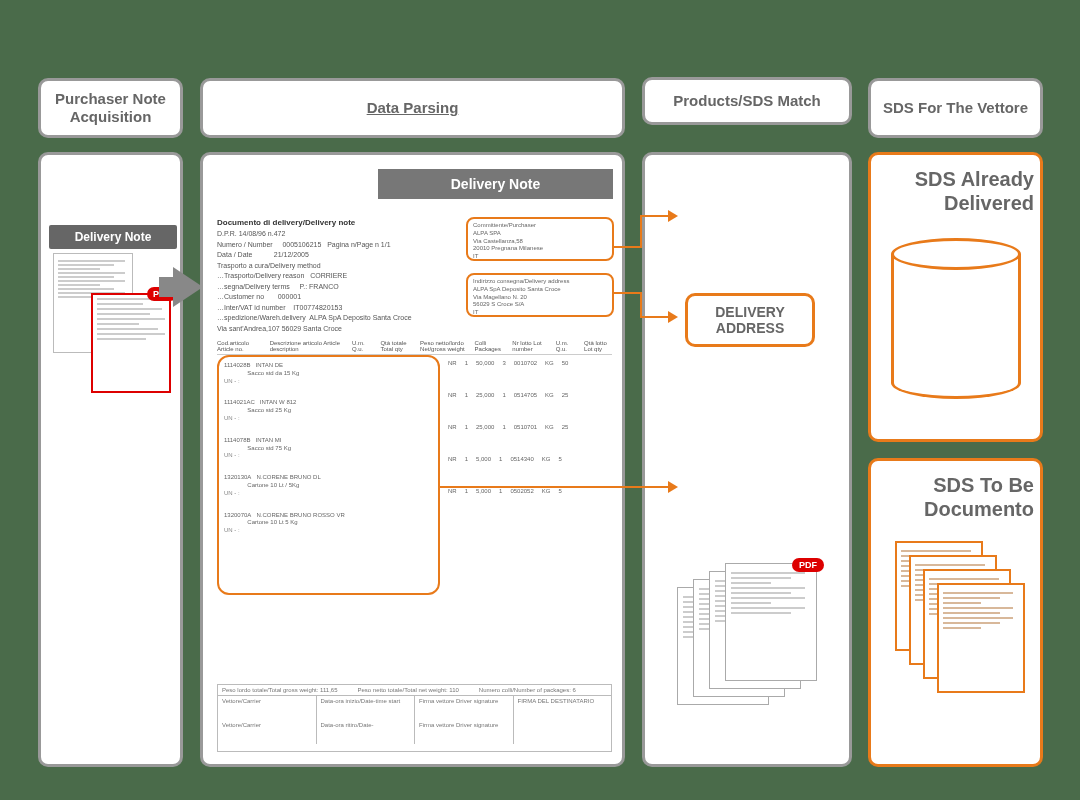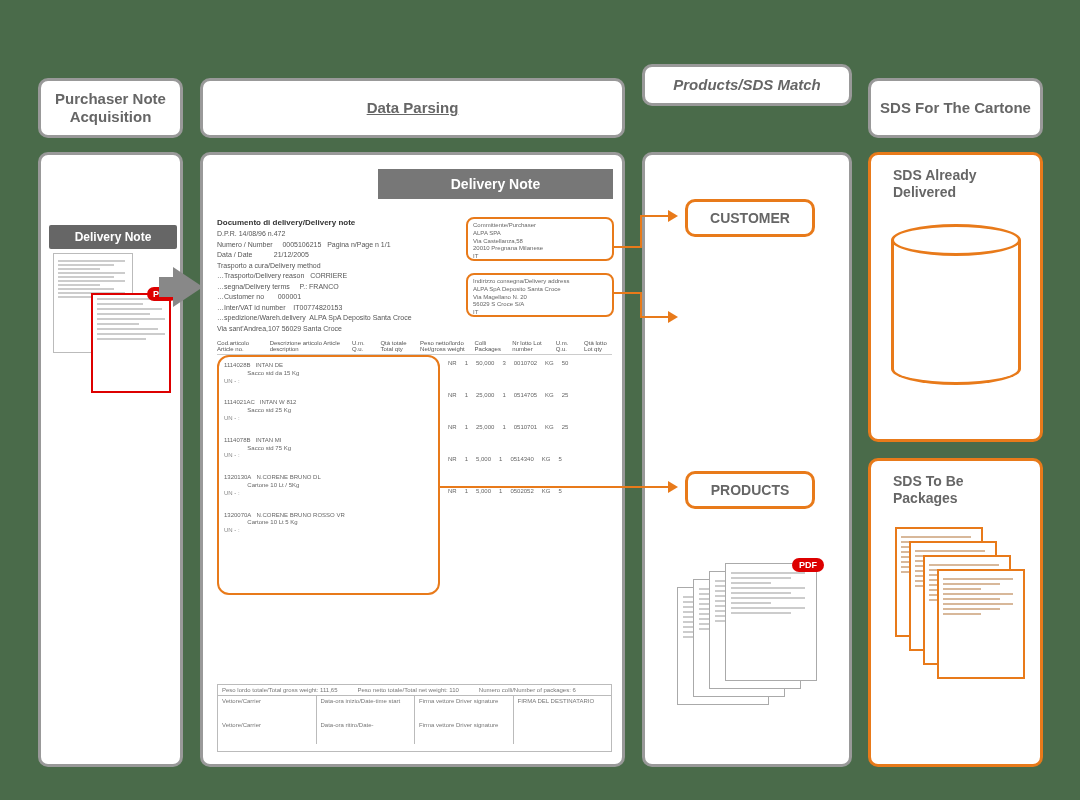--- a/index.html
+++ b/index.html
@@ -32,21 +32,21 @@
     padding: 6px;
     line-height: 1.2;
   }
   
   .h1 { top: 78px; left: 38px; width: 145px; height: 60px; }
   .s1 { top: 152px; left: 38px; width: 145px; height: 615px; }
   
   .h2 { top: 78px; left: 200px; width: 425px; height: 60px; text-decoration: underline; }
   .s2 { top: 152px; left: 200px; width: 425px; height: 615px; }
   
-  .h3 { top: 64px; left: 642px; width: 210px; height: 42px; font-style: italic; }
+  .h3 { top: 77px; left: 642px; width: 210px; height: 48px; }
   .s3 { top: 152px; left: 642px; width: 210px; height: 615px; }
   
   .h4 { top: 78px; left: 868px; width: 175px; height: 60px; }
   .s4a { top: 152px; left: 868px; width: 175px; height: 290px; border-color:#e87a1a; }
   .s4b { top: 458px; left: 868px; width: 175px; height: 309px; border-color:#e87a1a; }
 
   
   .dn-bar {
     position: absolute;
     top: 70px; left: 8px; width: 128px; height: 24px;
@@ -159,22 +159,22 @@
   .sds-doc .line { height: 2px; background: #ccc; margin: 3px 0; }
   .sds-doc .line.s{width:50%}.sds-doc .line.m{width:75%}.sds-doc .line.l{width:92%}
   .pdf-tag2 {
     position: absolute; top: -6px; right: -8px;
     background: #d00; color: #fff; font-size: 9px; font-weight: bold;
     padding: 2px 7px; border-radius: 8px;
   }
 
   
   .s4-title {
-    text-align: left; font-weight: bold; color:#666; font-size: 14px;
-    padding: 12px 22px 8px; line-height: 1.2;
+    text-align: right; font-weight: bold; color:#666; font-size: 20px;
+    padding: 12px 6px 8px; line-height: 1.2;
   }
   .db-cyl {
     position: relative; width: 130px; height: 165px; margin: 15px auto 0;
   }
   .db-cyl .top {
     width: 130px; height: 32px; border: 3px solid #e87a1a; border-radius: 50%;
     position:absolute; top:0; background:#fff; z-index:2;
   }
   .db-cyl .body {
     position:absolute; top: 16px; width:130px; height: 145px;
@@ -197,21 +197,21 @@
     border-top:6px solid transparent; border-bottom:6px solid transparent;
     border-left:10px solid #e87a1a;
   }
 </style>
 </head>
 <body>
 
 <div class="stage-header h1">Purchaser Note Acquisition</div>
 <div class="stage-header h2">Data Parsing</div>
 <div class="stage-header h3">Products/SDS Match</div>
-<div class="stage-header h4">SDS For The Cartone</div>
+<div class="stage-header h4">SDS For The Vettore</div>
 
 <div class="stage s1">
   <div class="dn-bar">Delivery Note</div>
   <div class="doc-stack">
     <div class="mini-doc" style="top:0;left:0">
       <div class="line l"></div>
         <div class="line m"></div>
         <div class="line s"></div>
         <div class="line l"></div>
         <div class="line m"></div>
@@ -386,22 +386,21 @@
     <div class="frow">
       <div class="fcell">Vettore/Carrier</div>
       <div class="fcell">Data-ora ritiro/Date-</div>
       <div class="fcell">Firma vettore Driver signature</div>
       <div class="fcell"></div>
     </div>
   </div>
 </div>
 
 <div class="stage s3">
-  <div class="match-box mb-cust">CUSTOMER</div>
-  <div class="match-box mb-prod">PRODUCTS</div>
+  <div class="match-box mb-addr">DELIVERY ADDRESS</div>
   <div class="sds-stack">
     <div class="sds-doc" style="top:24px;left:0">
         <div class="line l"></div>
         <div class="line m"></div>
         <div class="line s"></div>
         <div class="line l"></div>
         <div class="line m"></div>
         <div class="line l"></div>
         <div class="line s"></div>
         <div class="line l"></div>
@@ -445,21 +444,21 @@
 </div>
 
 <div class="stage s4a">
   <div class="s4-title">SDS Already Delivered</div>
   <div class="db-cyl">
     <div class="top"></div>
       <div class="body"></div>
   </div>
 </div>
 <div class="stage s4b">
-  <div class="s4-title">SDS To Be Packages</div>
+  <div class="s4-title">SDS To Be Documento</div>
   <div class="sds-stack2">
     <div class="sds-doc2" style="top:0;left:0">
         <div class="line l"></div>
         <div class="line m"></div>
         <div class="line s"></div>
         <div class="line l"></div>
         <div class="line m"></div>
         <div class="line l"></div>
         <div class="line m"></div>
         <div class="line s"></div>

